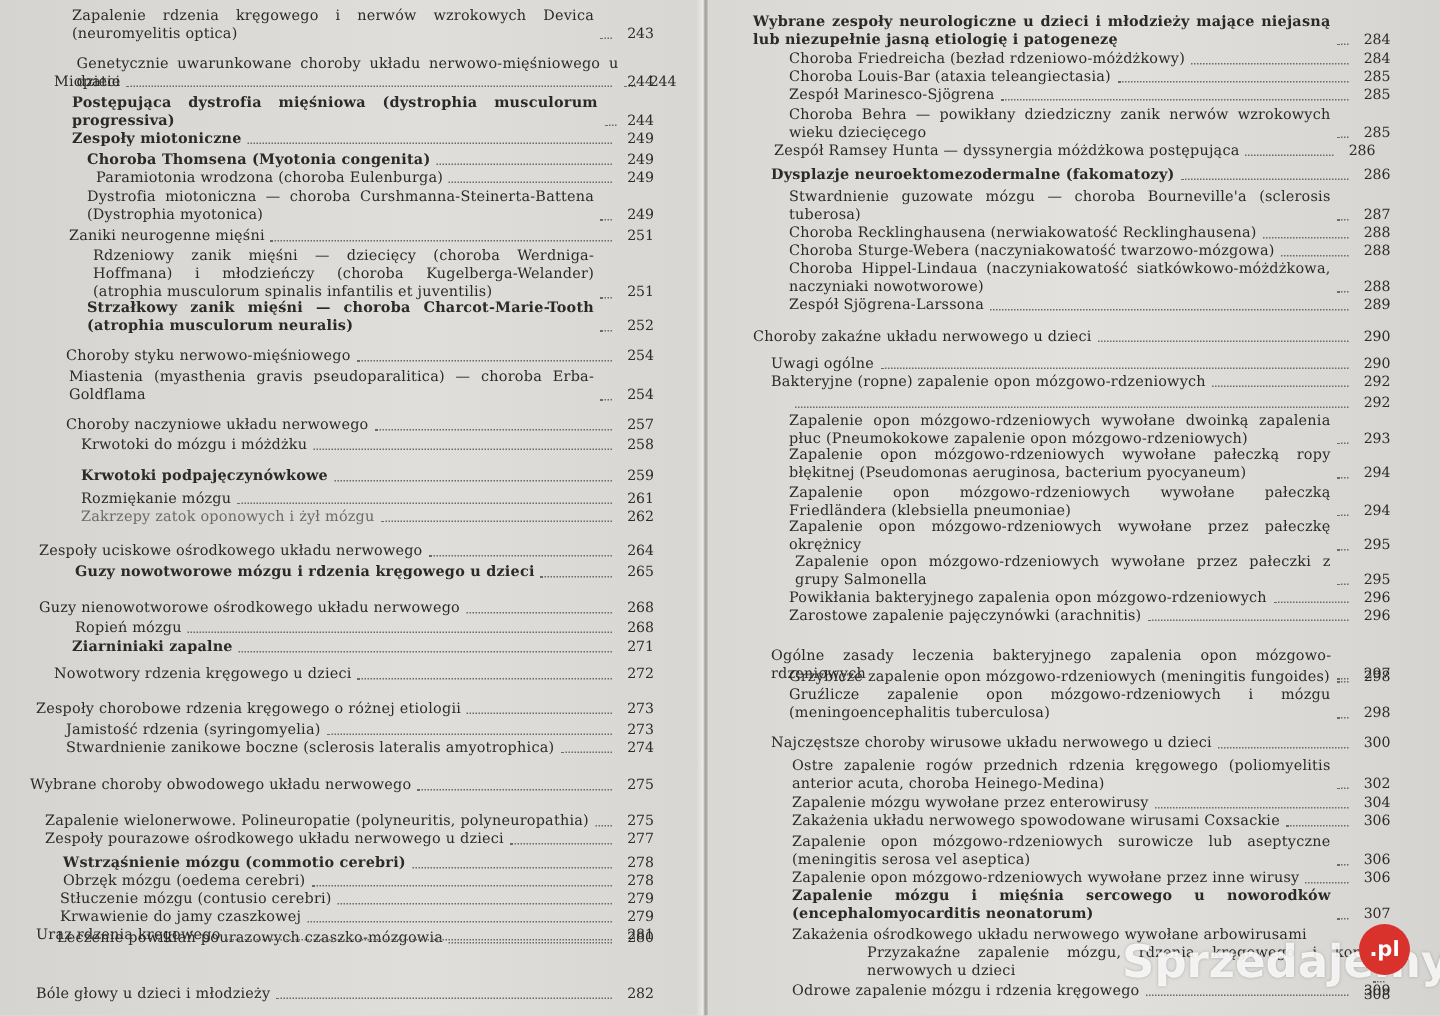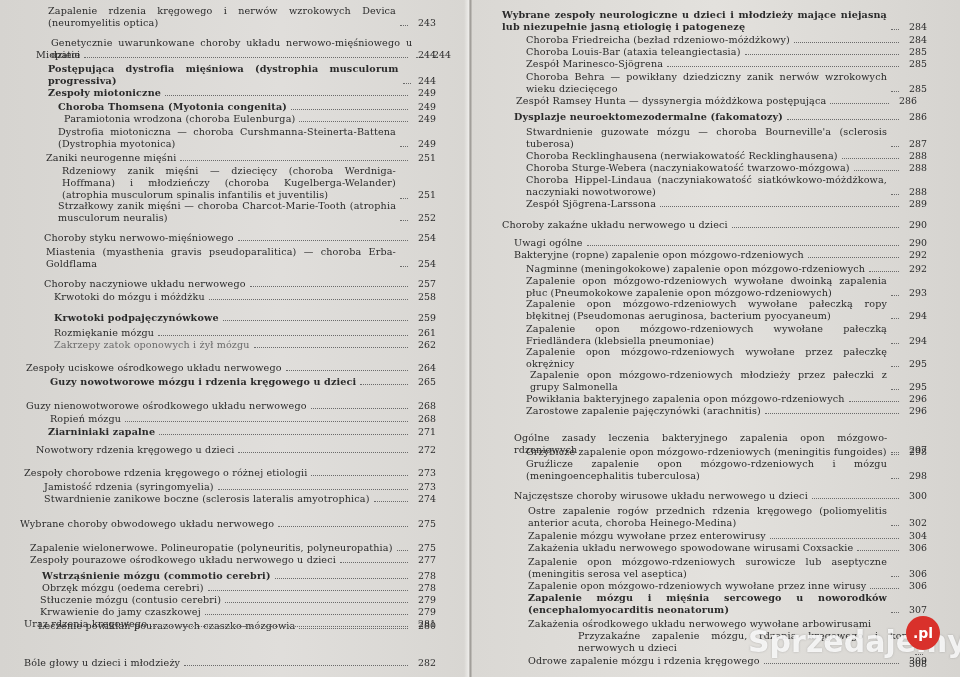--- a/index.html
+++ b/index.html
@@ -104,21 +104,21 @@
           <span class="txt">Zaniki neurogenne mięśni</span>
           <span class="dots"></span>
           <span class="pg">251</span>
         </div>
         <div class="entry" style="left: 62px; top: 165px; width: 374px; min-height: 36px;">
           <span class="txt" style="flex: 0 1 auto; max-width: 334px;">Rdzeniowy zanik mięśni — dziecięcy (choroba Werdniga-Hoffmana) i młodzieńczy (choroba Kugelberga-Welander) (atrophia musculorum spinalis infantilis et juventilis)</span>
           <span class="dots"></span>
           <span class="pg">251</span>
         </div>
         <div class="entry" style="left: 58px; top: 200px; width: 378px; min-height: 24px;">
-          <span class="txt" style="flex: 0 1 auto; max-width: 338px;">Strzałkowy zanik mięśni — choroba Charcot-Marie-Tooth (atrophia musculorum neuralis)</span>
+          <span class="txt" style="flex: 0 1 auto; max-width: 338px; font-weight: bold;">Strzałkowy zanik mięśni — choroba Charcot-Marie-Tooth (atrophia musculorum neuralis)</span>
           <span class="dots"></span>
           <span class="pg">252</span>
         </div>
         <div class="entry" style="left: 44px; top: 232px; width: 392px; min-height: 12px;">
           <span class="txt">Choroby styku nerwowo-mięśniowego</span>
           <span class="dots"></span>
           <span class="pg">254</span>
         </div>
         <div class="entry" style="left: 46px; top: 246px; width: 390px; min-height: 24px;">
           <span class="txt" style="flex: 0 1 auto; max-width: 350px;">Miastenia (myasthenia gravis pseudoparalitica) — choroba Erba-Goldflama</span>
@@ -318,21 +318,20 @@
           <span class="txt">Uwagi ogólne</span>
           <span class="dots"></span>
           <span class="pg">290</span>
         </div>
         <div class="entry" style="left: 44px; top: 249px; width: 413px; min-height: 12px;">
           <span class="txt">Bakteryjne (ropne) zapalenie opon mózgowo-rdzeniowych</span>
           <span class="dots"></span>
           <span class="pg">292</span>
         </div>
         <div class="entry" style="left: 56px; top: 263px; width: 401px; min-height: 12px;">
-          <span class="txt">Nagminne (meningokokowe) zapalenie opon mózgowo-rdzeniowych</span>
           <span class="dots"></span>
           <span class="pg">292</span>
         </div>
         <div class="entry" style="left: 56px; top: 275px; width: 401px; min-height: 24px;">
           <span class="txt" style="flex: 0 1 auto; max-width: 361px;">Zapalenie opon mózgowo-rdzeniowych wywołane dwoinką zapalenia płuc (Pneumokokowe zapalenie opon mózgowo-rdzeniowych)</span>
           <span class="dots"></span>
           <span class="pg">293</span>
         </div>
         <div class="entry" style="left: 56px; top: 298px; width: 401px; min-height: 24px;">
           <span class="txt" style="flex: 0 1 auto; max-width: 361px;">Zapalenie opon mózgowo-rdzeniowych wywołane pałeczką ropy błękitnej (Pseudomonas aeruginosa, bacterium pyocyaneum)</span>
@@ -343,21 +342,21 @@
           <span class="txt" style="flex: 0 1 auto; max-width: 361px;">Zapalenie opon mózgowo-rdzeniowych wywołane pałeczką Friedländera (klebsiella pneumoniae)</span>
           <span class="dots"></span>
           <span class="pg">294</span>
         </div>
         <div class="entry" style="left: 56px; top: 346px; width: 401px; min-height: 24px;">
           <span class="txt" style="flex: 0 1 auto; max-width: 361px;">Zapalenie opon mózgowo-rdzeniowych wywołane przez pałeczkę okrężnicy</span>
           <span class="dots"></span>
           <span class="pg">295</span>
         </div>
         <div class="entry" style="left: 60px; top: 369px; width: 397px; min-height: 24px;">
-          <span class="txt" style="flex: 0 1 auto; max-width: 357px;">Zapalenie opon mózgowo-rdzeniowych młodzieży przez pałeczki z grupy Salmonella</span>
+          <span class="txt" style="flex: 0 1 auto; max-width: 357px;">Zapalenie opon mózgowo-rdzeniowych wywołane przez pałeczki z grupy Salmonella</span>
           <span class="dots"></span>
           <span class="pg">295</span>
         </div>
         <div class="entry" style="left: 56px; top: 393px; width: 401px; min-height: 12px;">
           <span class="txt">Powikłania bakteryjnego zapalenia opon mózgowo-rdzeniowych</span>
           <span class="dots"></span>
           <span class="pg">296</span>
         </div>
         <div class="entry" style="left: 56px; top: 405px; width: 401px; min-height: 12px;">
           <span class="txt">Zarostowe zapalenie pajęczynówki (arachnitis)</span>

